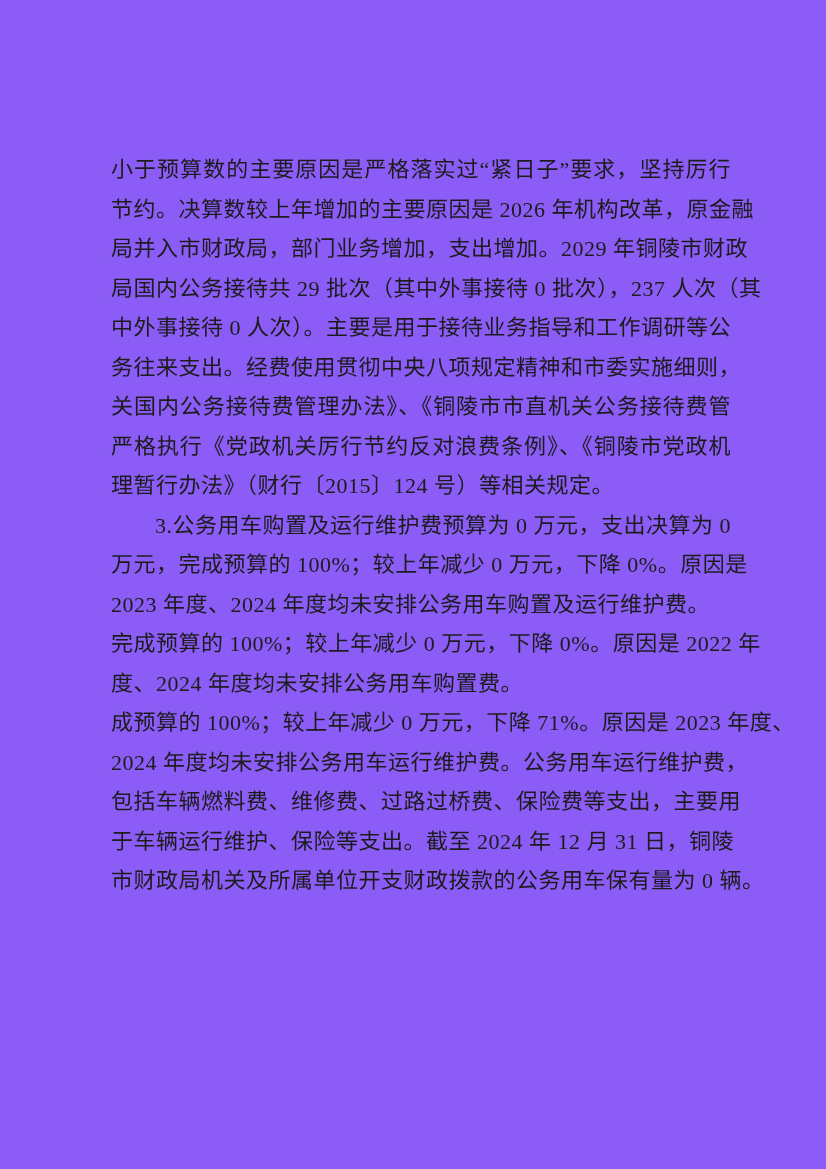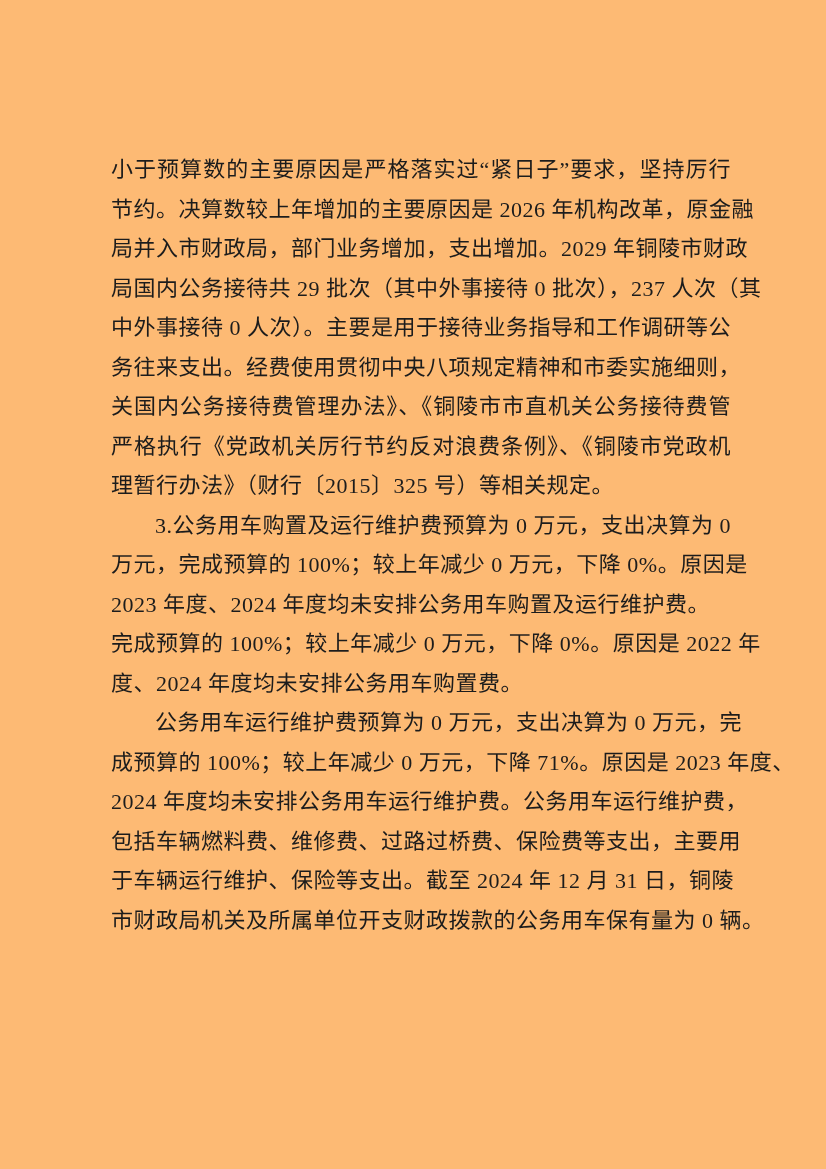--- a/index.html
+++ b/index.html
@@ -13,21 +13,21 @@
     background: #ffffff;
     overflow: hidden;
     font-family: "Liberation Serif", "DejaVu Serif", serif;
   }
   .page {
     position: absolute;
     left: 0;
     top: 0;
     width: 826px;
     height: 1169px;
-    background: #fdba74;
+    background: #8b5cf6;
   }
   .content {
     position: absolute;
     left: 111px;
     top: 150px;
     width: 620px;
     color: #1c1c1c;
     font-size: 22px;
   }
   .paragraph {
@@ -59,33 +59,32 @@
   <div class="content" id="content" style="color: rgb(28, 28, 28);">
       <div class="paragraph">
         <div class="line"><span class="">小于预算数的主要原因是严格落实过“紧日子”要求，坚持厉行</span></div>
         <div class="line"><span class="">节约。决算数较上年增加的主要原因是 2026 年机构改革，原金融</span></div>
         <div class="line"><span class="">局并入市财政局，部门业务增加，支出增加。2029 年铜陵市财政</span></div>
         <div class="line"><span class="">局国内公务接待共 29 批次（其中外事接待 0 批次），237 人次（其</span></div>
         <div class="line"><span class="">中外事接待 0 人次）。主要是用于接待业务指导和工作调研等公</span></div>
         <div class="line"><span class="">务往来支出。经费使用贯彻中央八项规定精神和市委实施细则，</span></div>
         <div class="line"><span class="">关国内公务接待费管理办法》、《铜陵市市直机关公务接待费管</span></div>
         <div class="line"><span class="">严格执行《党政机关厉行节约反对浪费条例》、《铜陵市党政机</span></div>
-        <div class="line last"><span class="">理暂行办法》（财行〔2015〕325 号）等相关规定。</span></div>
+        <div class="line last"><span class="">理暂行办法》（财行〔2015〕124 号）等相关规定。</span></div>
       </div>
       <div class="paragraph">
         <div class="line first-indent"><span class="bold">3.公务用车购置及运行维护费</span><span class="">预算为 0 万元，支出决算为 0</span></div>
         <div class="line"><span class="">万元，完成预算的 100%；较上年减少 0 万元，下降 0%。原因是</span></div>
         <div class="line last"><span class="">2023 年度、2024 年度均未安排公务用车购置及运行维护费。</span></div>
       </div>
       <div class="paragraph">
         <div class="line"><span class="">完成预算的 100%；较上年减少 0 万元，下降 0%。原因是 2022 年</span></div>
         <div class="line last"><span class="">度、2024 年度均未安排公务用车购置费。</span></div>
       </div>
       <div class="paragraph">
-        <div class="line first-indent"><span class="">公务用车运行维护费预算为 0 万元，支出决算为 0 万元，完</span></div>
         <div class="line"><span class="">成预算的 100%；较上年减少 0 万元，下降 71%。原因是 2023 年度、</span></div>
         <div class="line"><span class="">2024 年度均未安排公务用车运行维护费。公务用车运行维护费，</span></div>
         <div class="line"><span class="">包括车辆燃料费、维修费、过路过桥费、保险费等支出，主要用</span></div>
         <div class="line"><span class="">于车辆运行维护、保险等支出。截至 2024 年 12 月 31 日，铜陵</span></div>
         <div class="line last"><span class="">市财政局机关及所属单位开支财政拨款的公务用车保有量为 0 辆。</span></div>
       </div>
     </div>
 </div>
 
 </body></html>

